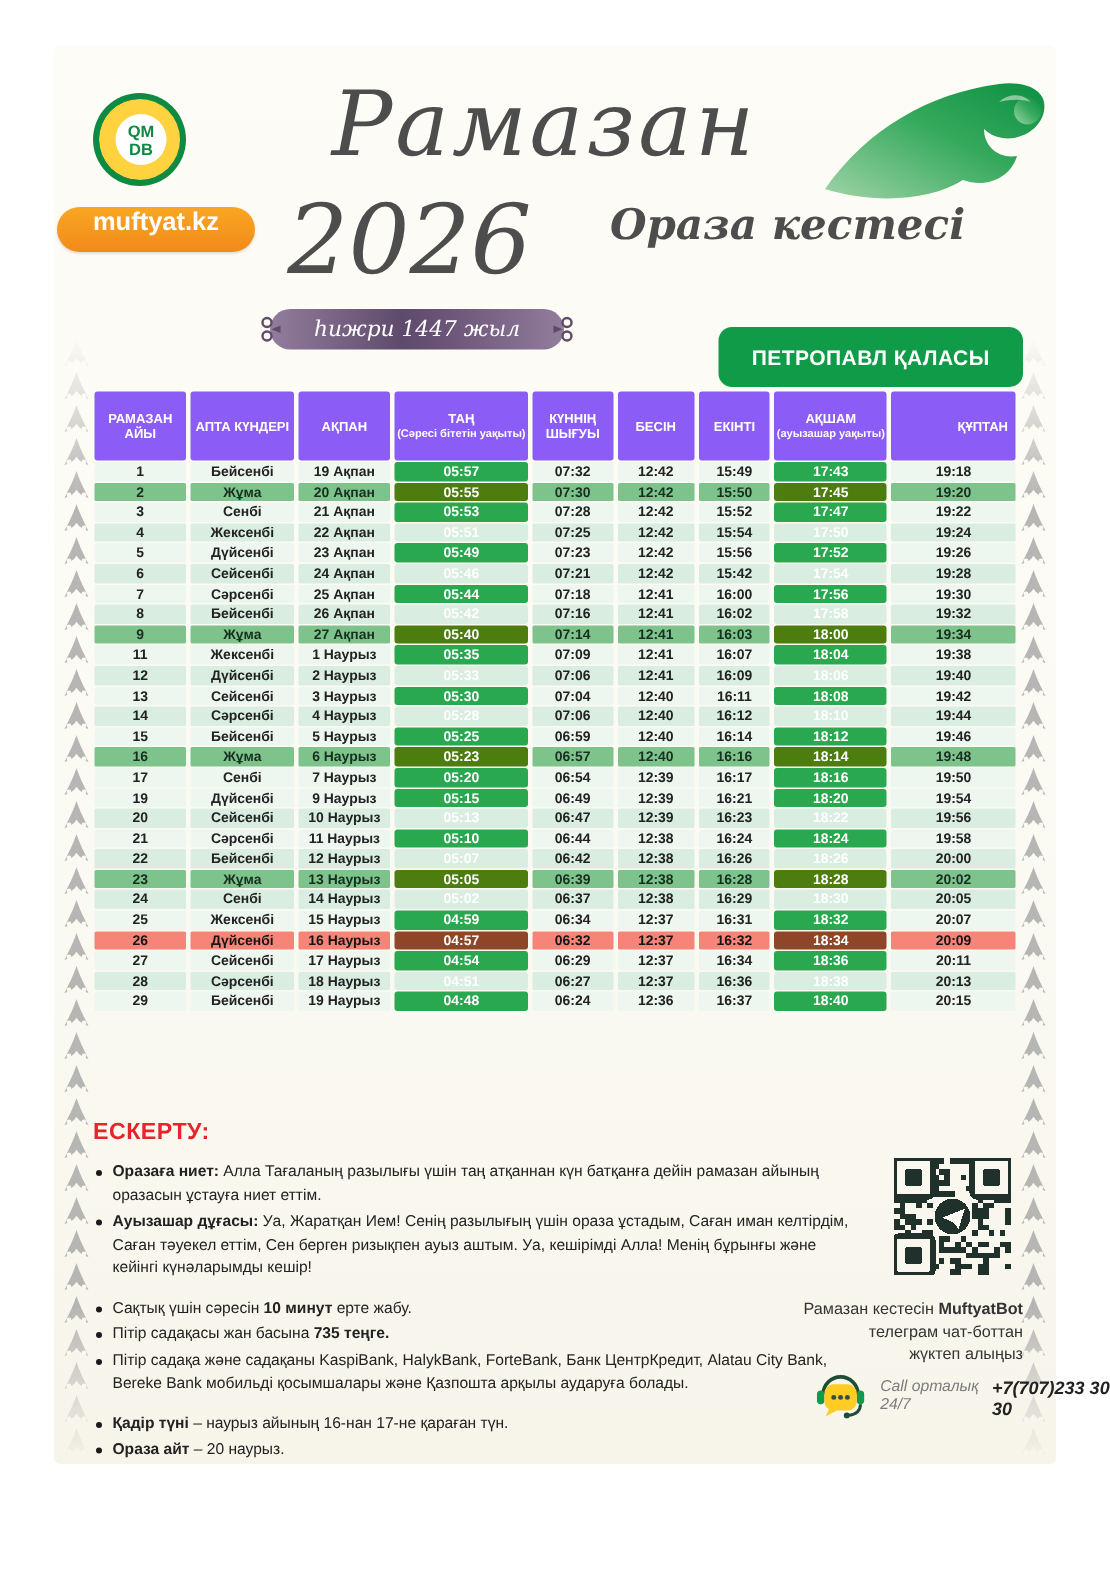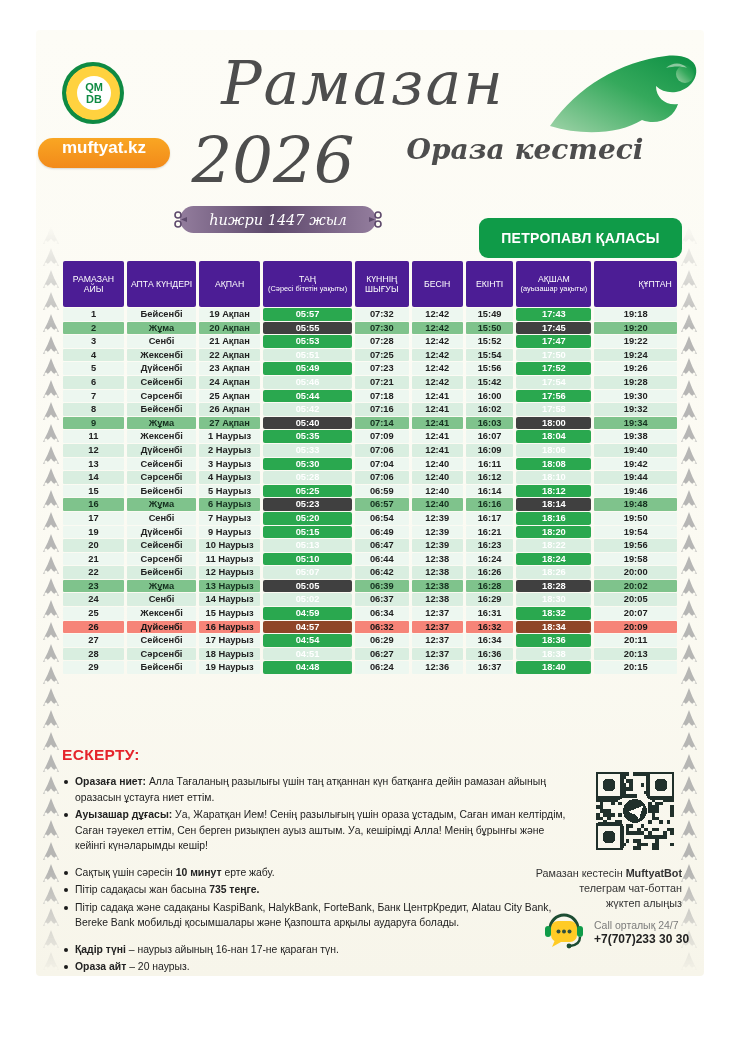--- a/index.html
+++ b/index.html
@@ -32,44 +32,44 @@
         display:flex;align-items:center;justify-content:center;color:#fff;
         font-family:"DejaVu Serif",serif;font-style:italic;font-size:14.5px;}
   .hijri .fl{position:absolute;top:4px;}
   .hijri .fl.l{left:-6px;} .hijri .fl.r{right:-6px;transform:scaleX(-1);}
   .city{position:absolute;left:479px;top:218px;width:203px;height:40px;border-radius:9px;
         background:#0f9b48;display:flex;align-items:center;justify-content:center;
         color:#fff;font-weight:bold;font-size:14px;letter-spacing:.3px;}
   
   table.tt{position:absolute;left:60px;top:260px;width:620px;border-collapse:separate;
         border-spacing:3px 1px;table-layout:fixed;}
-  table.tt th{background:#4c1d95;color:#fff;font-weight:normal;font-size:8.7px;line-height:10px;
+  table.tt th{background:#8b5cf6;color:#fff;font-weight:bold;font-size:8.7px;line-height:10px;
         height:44px;padding:1px 1px;vertical-align:middle;border-radius:2px;}
   table.tt th .sub{display:block;font-size:7.4px;line-height:8.5px;margin-top:1px;}
   table.tt td{font-size:9.3px;font-weight:bold;text-align:center;line-height:12.6px;height:12.6px;
         padding:0;color:#222;background:#edf7f0;border-radius:1px;}
   table.tt tr.even td{background:#d9eee0;}
   table.tt td.g{background:#2aa84f;color:#fff;border-radius:2px;}
   table.tt tr.f td{background:#7fc38c;color:#15301f;}
-  table.tt tr.f td.g{background:#404040;color:#fff;}
+  table.tt tr.f td.g{background:#4d7c0f;color:#fff;}
   table.tt tr.s td{background:#f68478;color:#151515;}
   table.tt tr.s td.g{background:#8f4527;color:#fff;}
   
   .notes{position:absolute;left:62px;top:746px;width:505px;}
   .notes h3{margin:0 0 10px 0;color:#e5242b;font-size:15.5px;letter-spacing:.3px;}
   .ngroup{margin-bottom:11px;}
   .nitem{position:relative;padding-left:13px;font-size:10.4px;line-height:15.5px;margin-bottom:2px;}
   .nitem::before{content:"";position:absolute;left:2px;top:6px;width:4px;height:4px;border-radius:50%;background:#1a1a1a;}
   .nitem b{font-weight:bold;}
   
   .qr{position:absolute;left:596px;top:772px;}
   .qr-caption{position:absolute;left:500px;top:866px;width:182px;text-align:right;
         font-size:10.8px;line-height:15px;color:#333;}
   .call{position:absolute;left:543px;top:913px;display:flex;align-items:center;gap:9px;}
-  .call .txt{display:flex;flex-direction:column;gap:1px;}
+  .call .txt{display:flex;flex-direction:row;gap:1px;font-style:italic;}
   .call-label{font-size:10.5px;color:#7c7c7c;}
   .call-phone{font-size:12px;font-weight:bold;color:#222;}
 </style>
 </head>
 <body>
 
 <div class="page">
   <div class="card"></div>
 
   <div class="orn left" id="orn-left">

